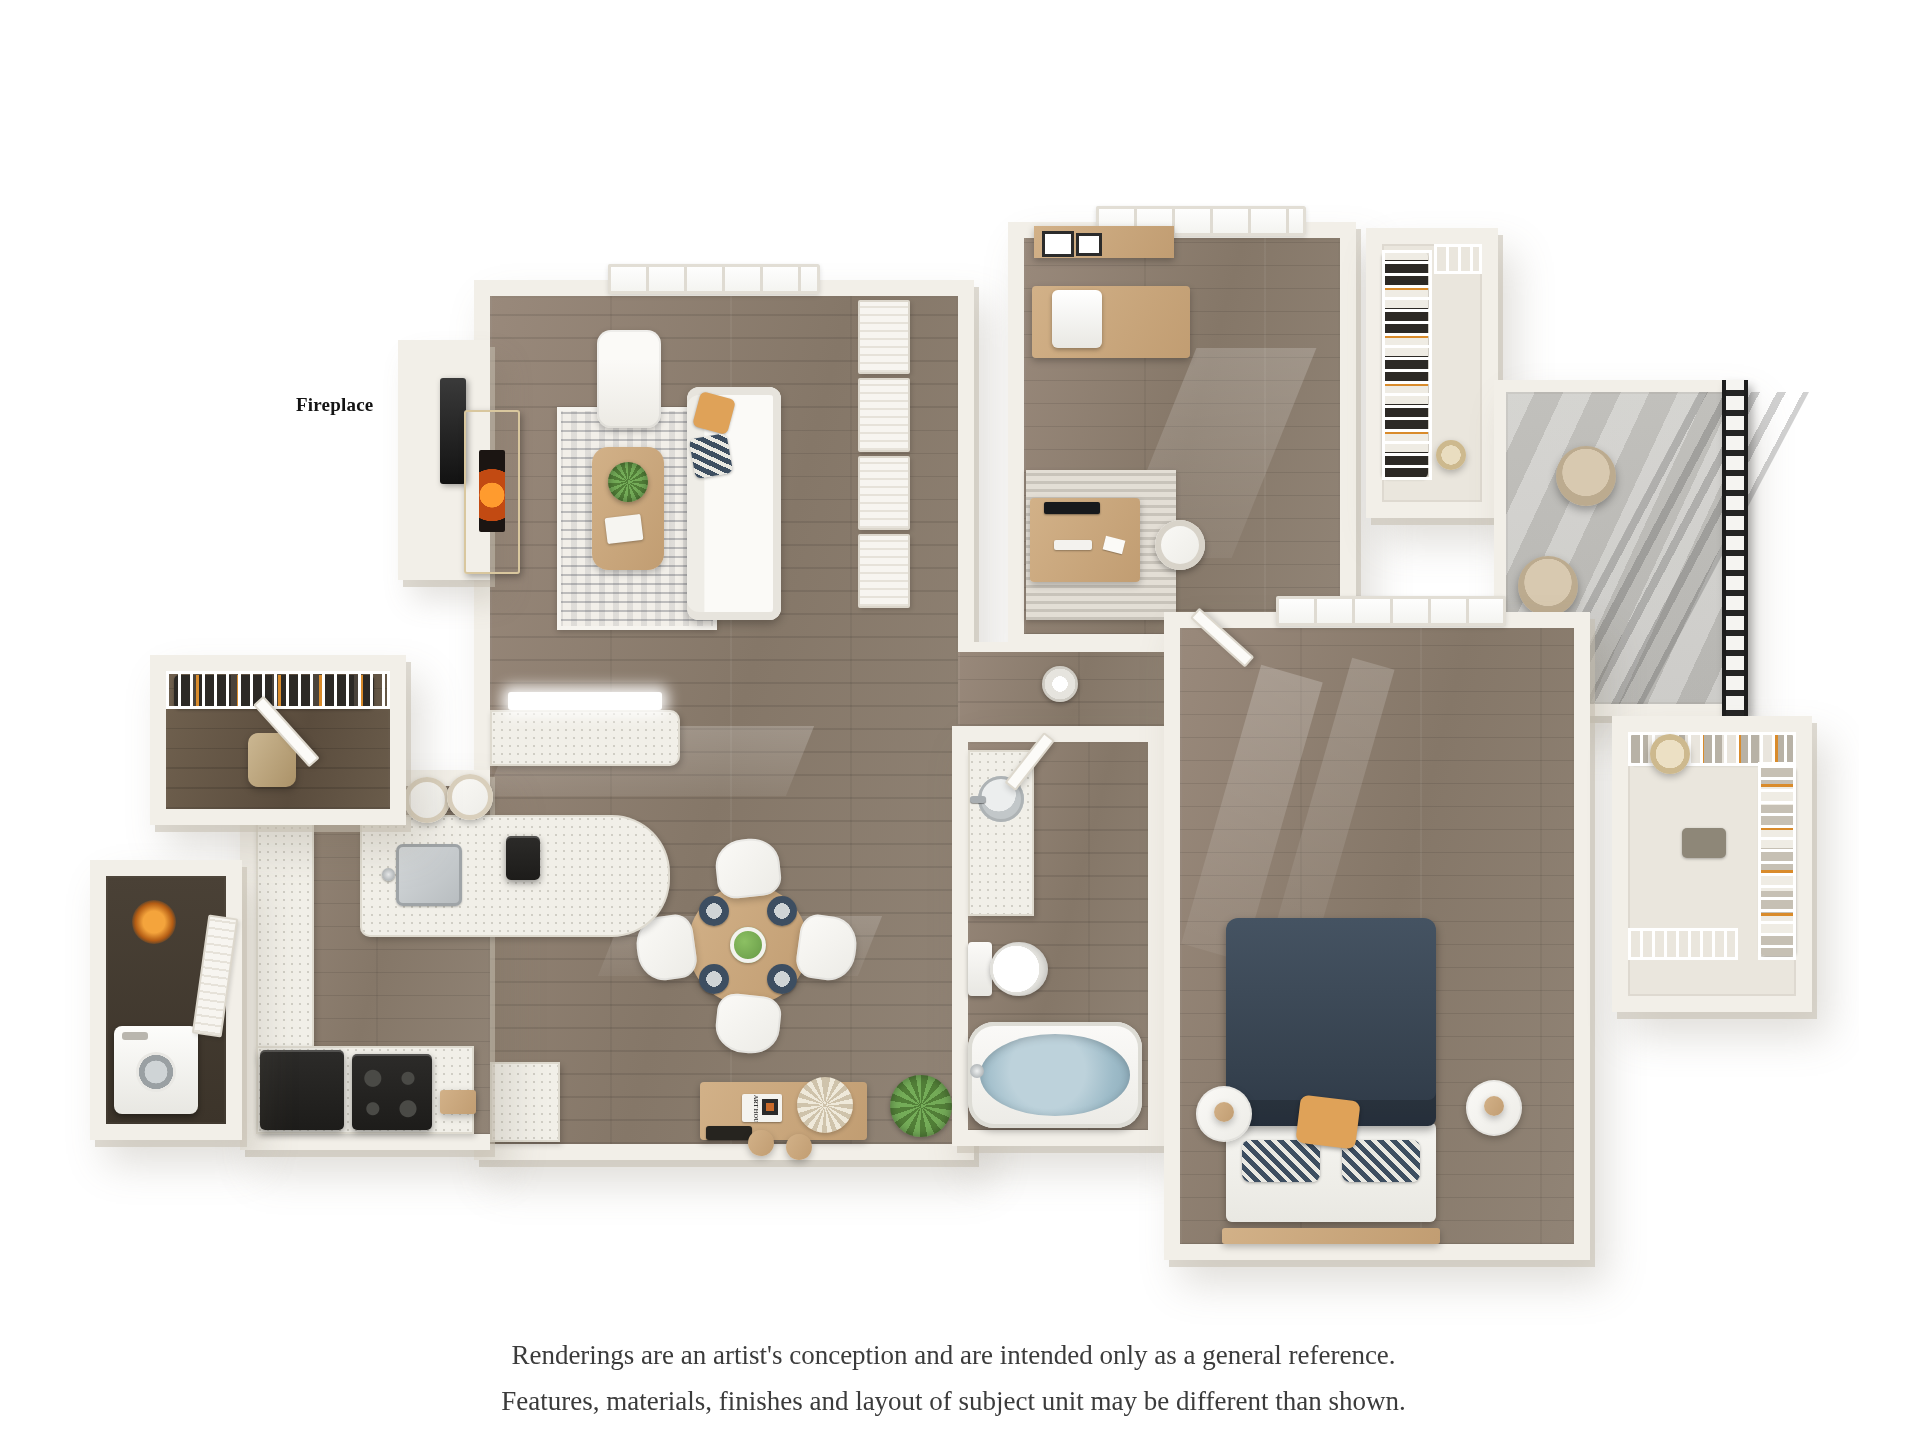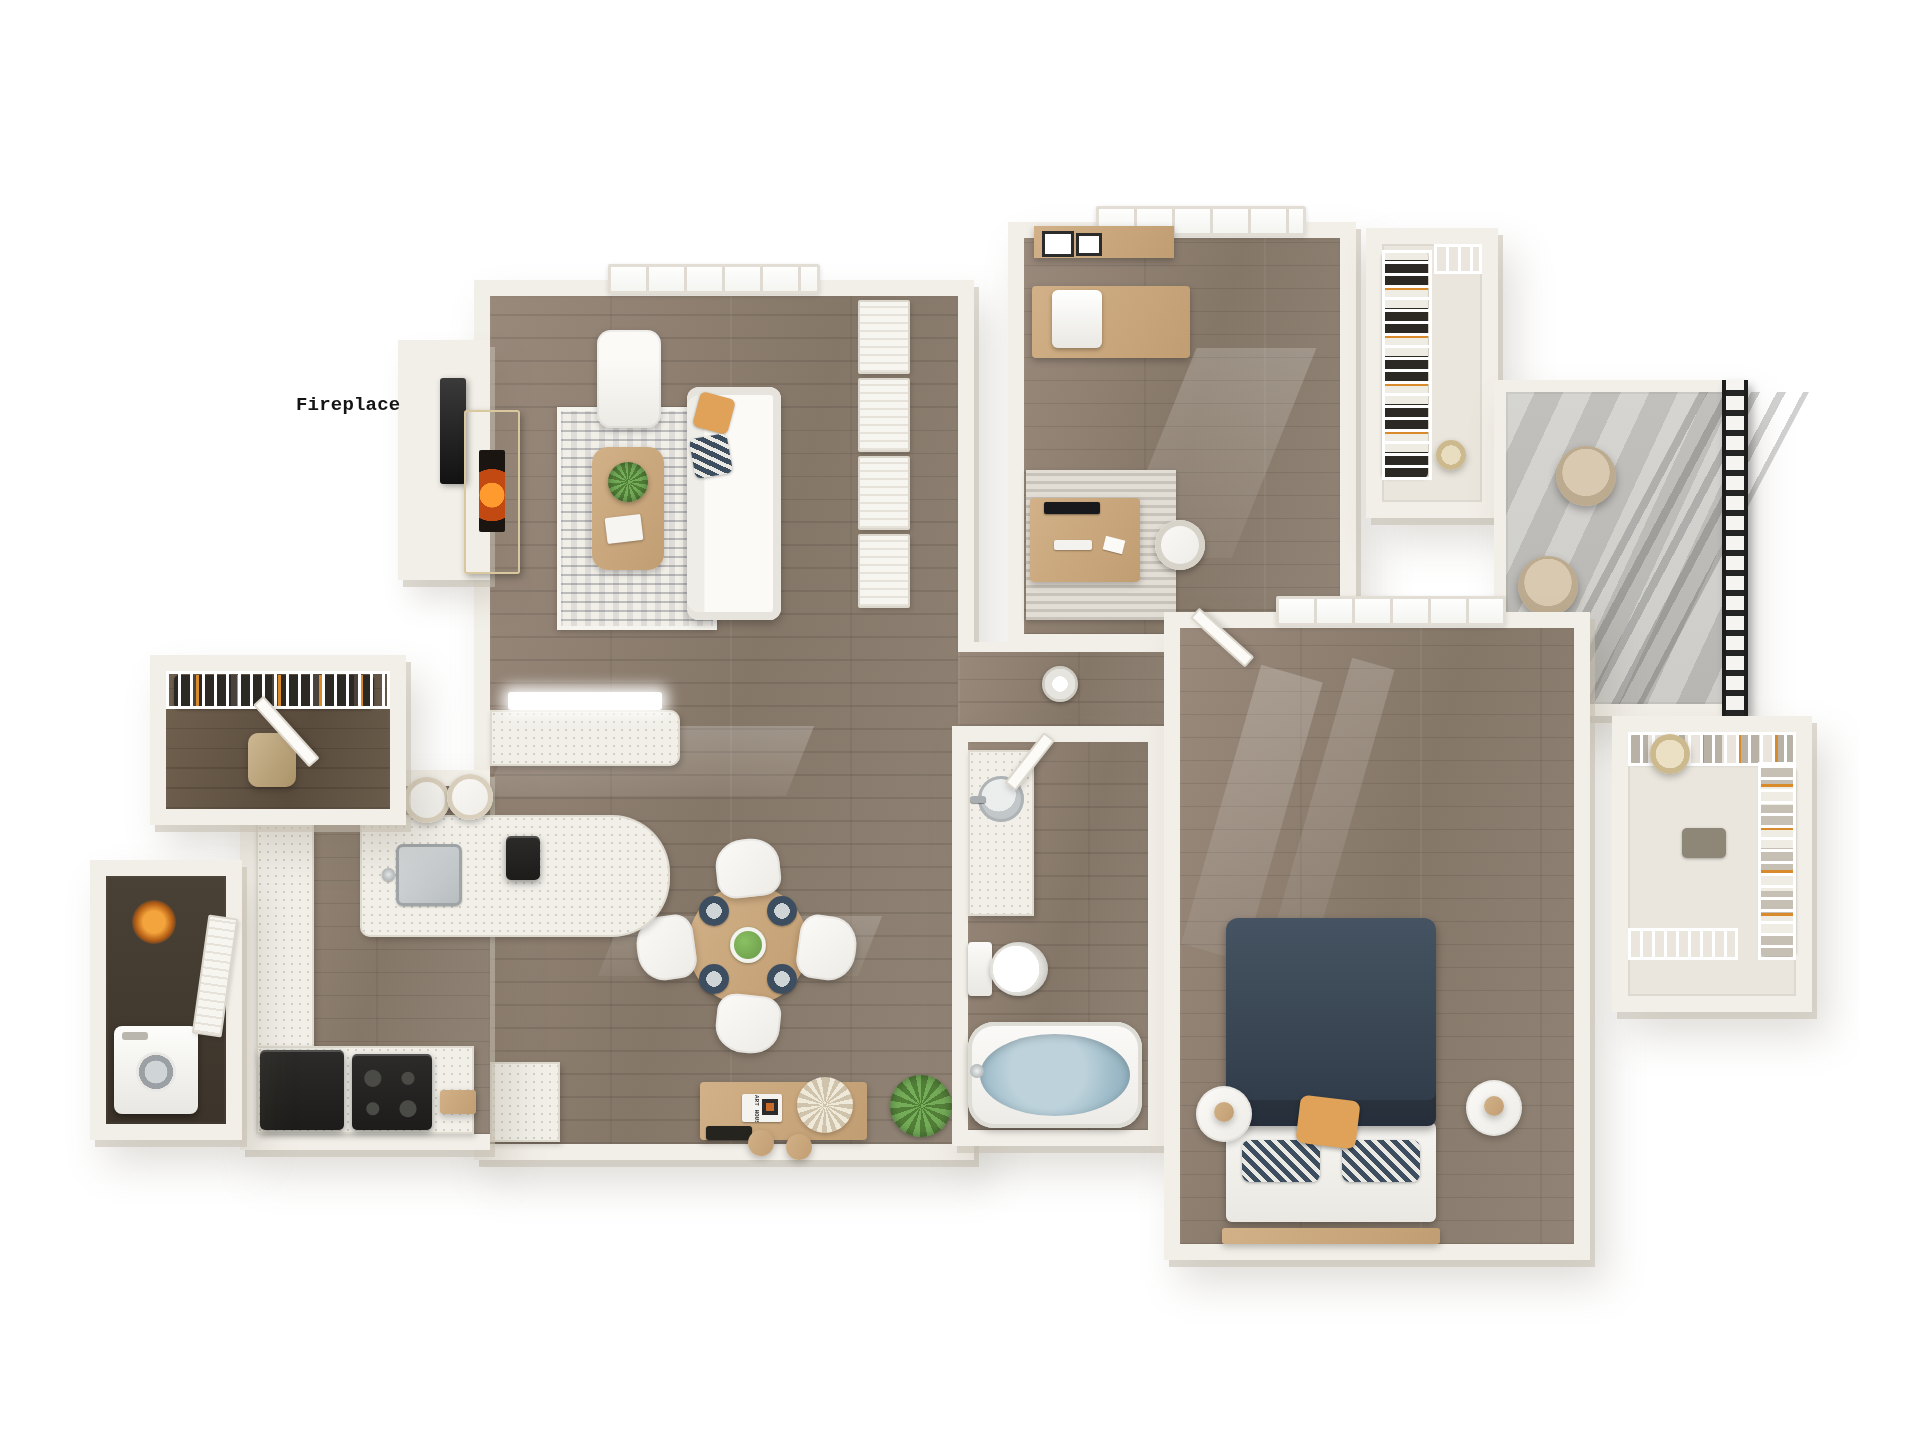--- a/index.html
+++ b/index.html
@@ -1,17 +1,17 @@
 <!DOCTYPE html>
 <html><head>
 <meta charset="utf-8">
 <style>
   html,body{margin:0;padding:0;background:#ffffff;}
   #stage{position:relative;width:1859px;height:1440px;background:#fff;overflow:hidden;
-         font-family:Liberation Mono, monospace;}
+         font-family:Liberation Serif, serif;}
   
   .rm{position:absolute;box-sizing:border-box;border:16px solid #f2efe8;
       box-shadow:5px 7px 0 rgba(196,189,175,.55), 16px 24px 38px rgba(115,104,88,.22),
                  inset 0 0 0 2px rgba(120,110,95,.10);}
   .wallblock{position:absolute;background:#f2efe8;
       box-shadow:5px 7px 0 rgba(196,189,175,.55), 14px 20px 30px rgba(115,104,88,.20);}
   .wood{background:
       repeating-linear-gradient(0deg, rgba(0,0,0,.09) 0 1.5px, transparent 1.5px 23px),
       repeating-linear-gradient(90deg, rgba(255,255,255,.05) 0 2px, transparent 2px 120px, rgba(0,0,0,.05) 120px 122px, transparent 122px 240px),
       linear-gradient(105deg,#99897b,#857768 52%,#918476);}
@@ -230,14 +230,18 @@
   <div class="rm cream" style="left:1612px;top:716px;width:200px;height:296px;">
     <div class="cloth" style="left:2px;top:2px;width:164px;height:30px;background:repeating-linear-gradient(90deg,#b8b2a6 0 18px,#e9e5dd 18px 34px,#d98b2b 34px 37px);"></div>
     <div class="wire" style="left:0;top:0;width:168px;height:34px;"></div>
     <div class="cloth" style="left:132px;top:34px;width:36px;height:190px;background:repeating-linear-gradient(0deg,#c6c0b4 0 22px,#efece4 22px 40px,#d98b2b 40px 43px);"></div>
     <div class="wirev" style="left:130px;top:30px;width:38px;height:198px;"></div>
     <div class="wire" style="left:0;top:196px;width:110px;height:32px;"></div>
     <div class="circle tan" style="left:22px;top:2px;width:40px;height:40px;background:radial-gradient(circle,#ece0c4 0 50%,#cdb98e 51%);"></div>
     <div class="cloth" style="left:54px;top:96px;width:44px;height:30px;background:#8e8778;"></div>
   </div>
 
+  <div class="disclaimer" style="top:1332px;">
+    <p>Renderings are an artist's conception and are intended only as a general reference.</p>
+    <p>Features, materials, finishes and layout of subject unit may be different than shown.</p>
+  </div>
 
 </div>
 
 </body></html>

